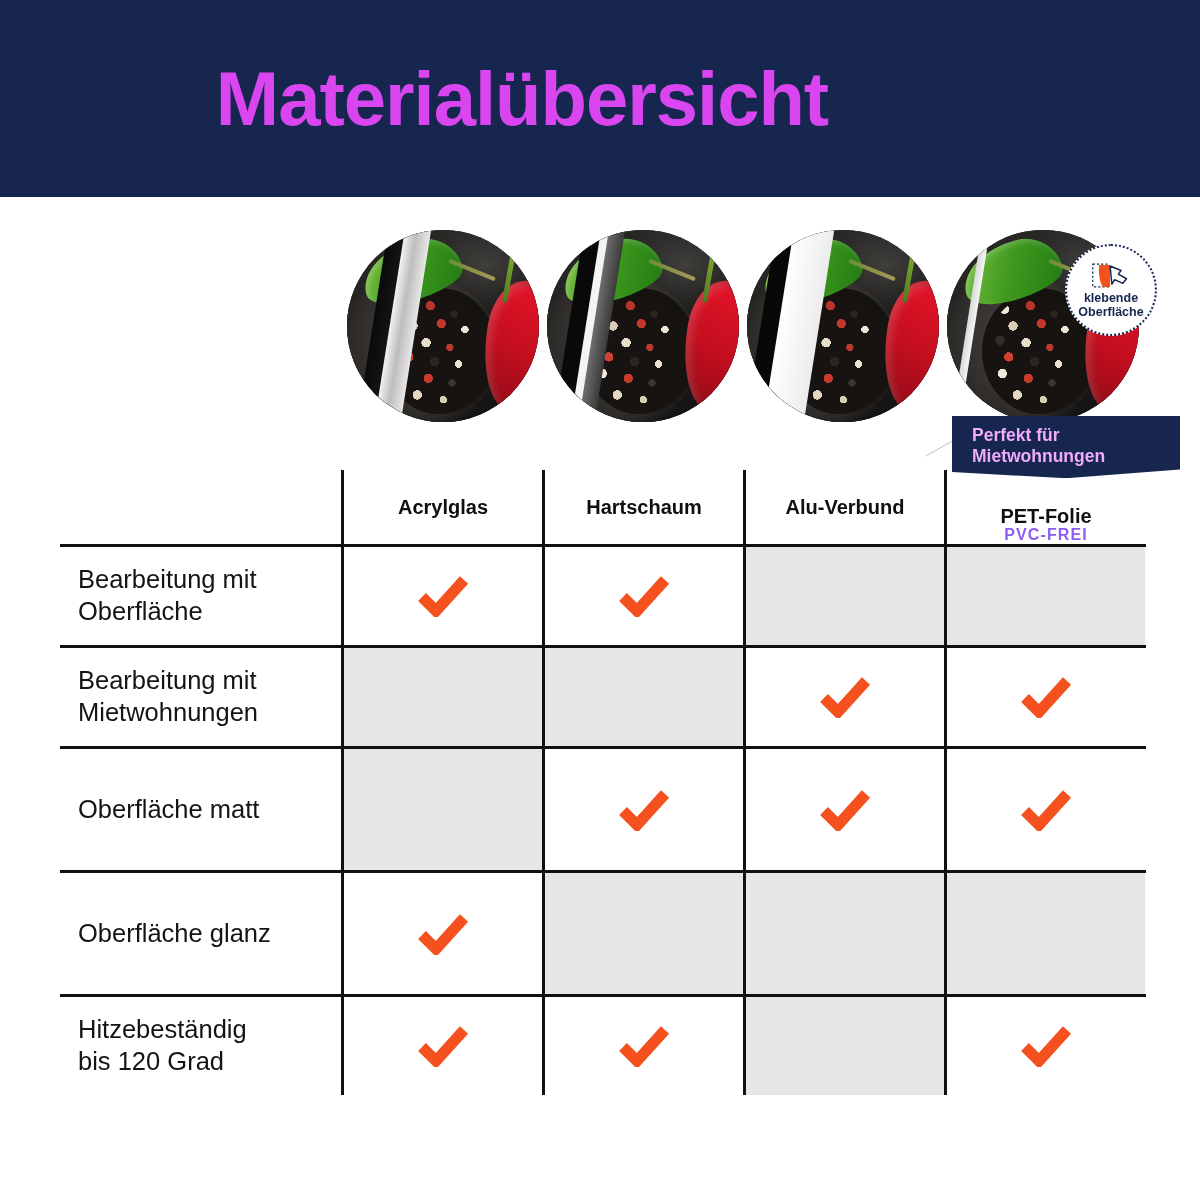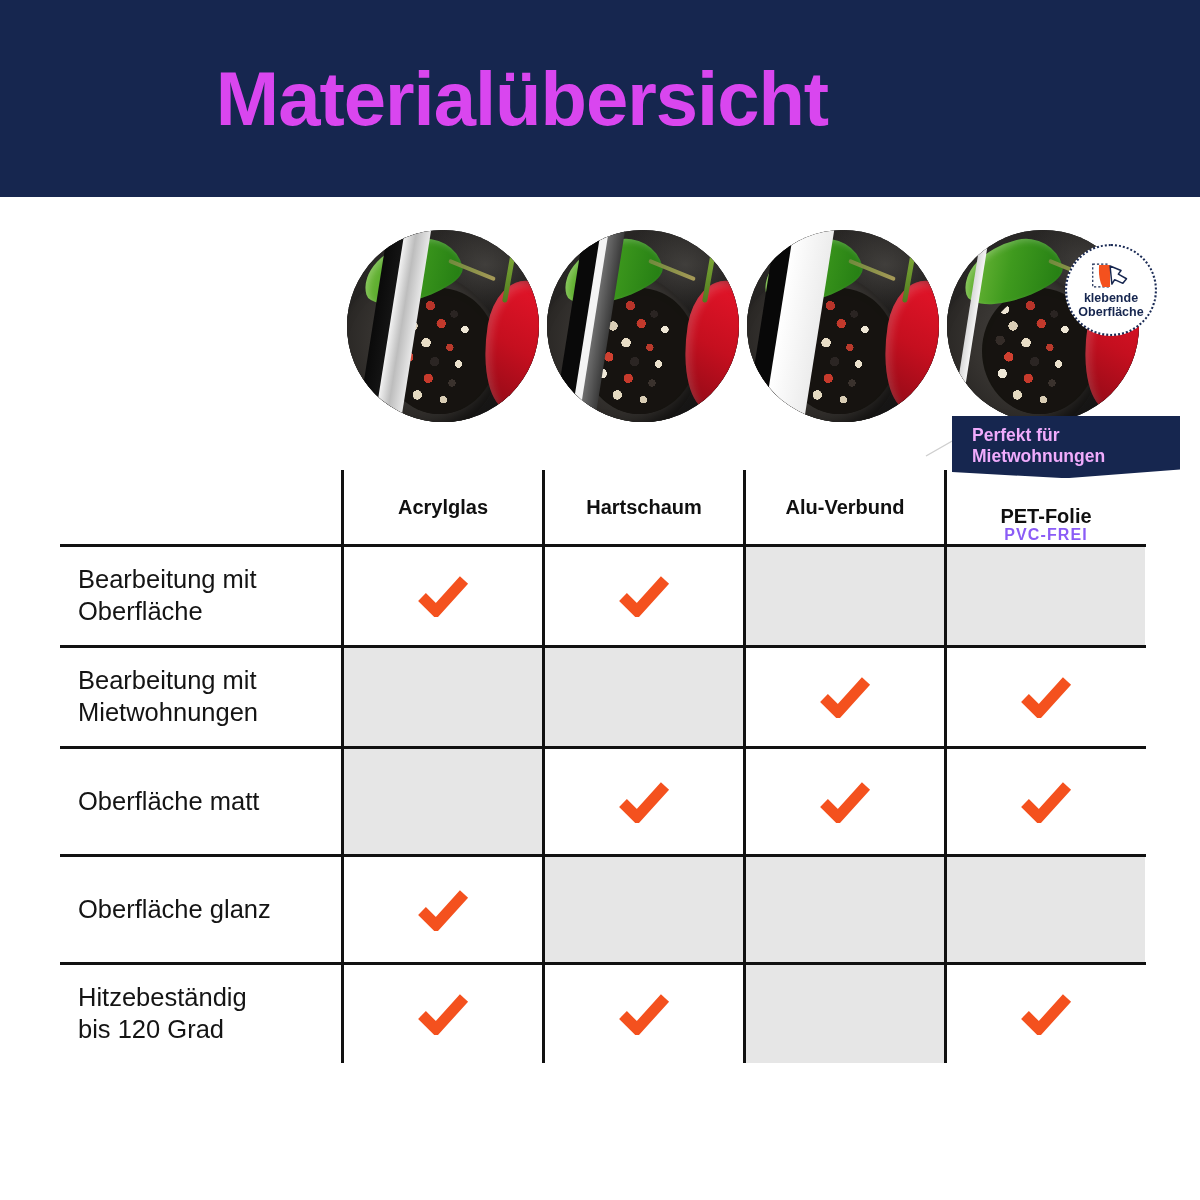--- a/index.html
+++ b/index.html
@@ -266,21 +266,21 @@
   .col-sub {
     font-size: 16px;
     font-weight: bold;
     color: #8b5cf6;
     letter-spacing: 1.1px;
   }
 
   
   .tbody .trow { border-top: 3px solid #111111; }
   .r-tall  { height: 101px; }
-  .r-mid   { height: 108px; }
+  .r-mid   { height: 124px; }
 
   .cell-off { background: #e6e6e6; }
   .cell-on  { background: #ffffff; }
 
   .check { width: 52px; height: 42px; display: block; }
 
   
   .pet-stack { display: flex; flex-direction: column; align-items: center; line-height: 1.05; margin-top: 36px; }
 </style>
 </head>

